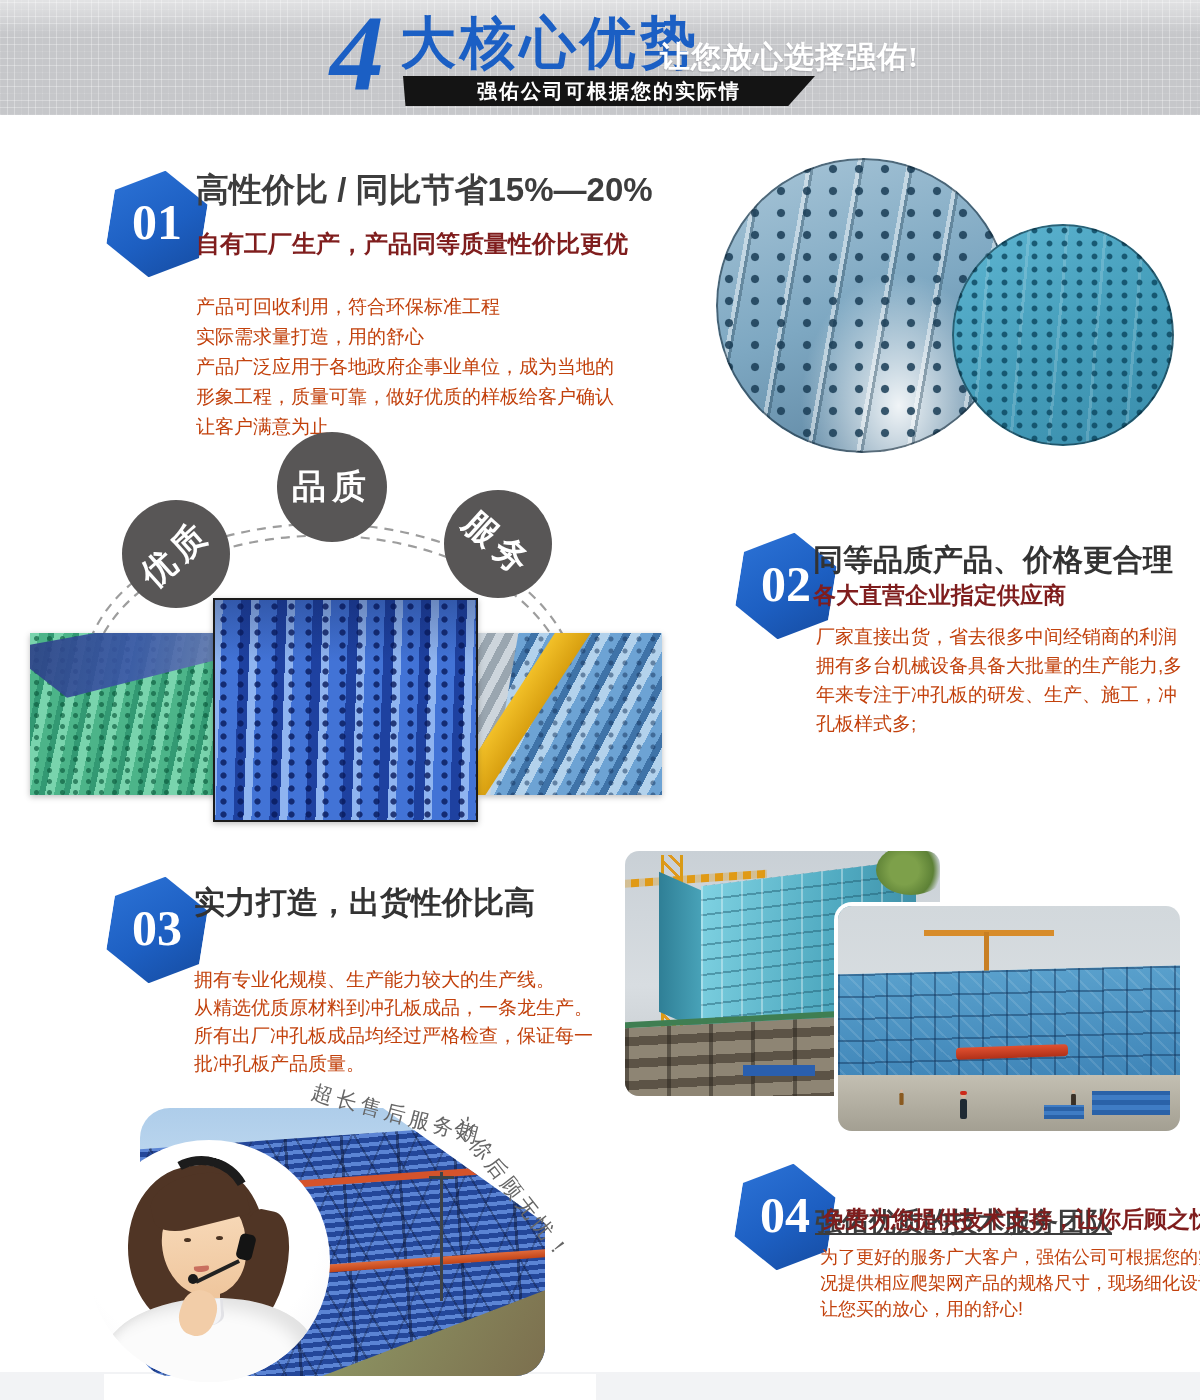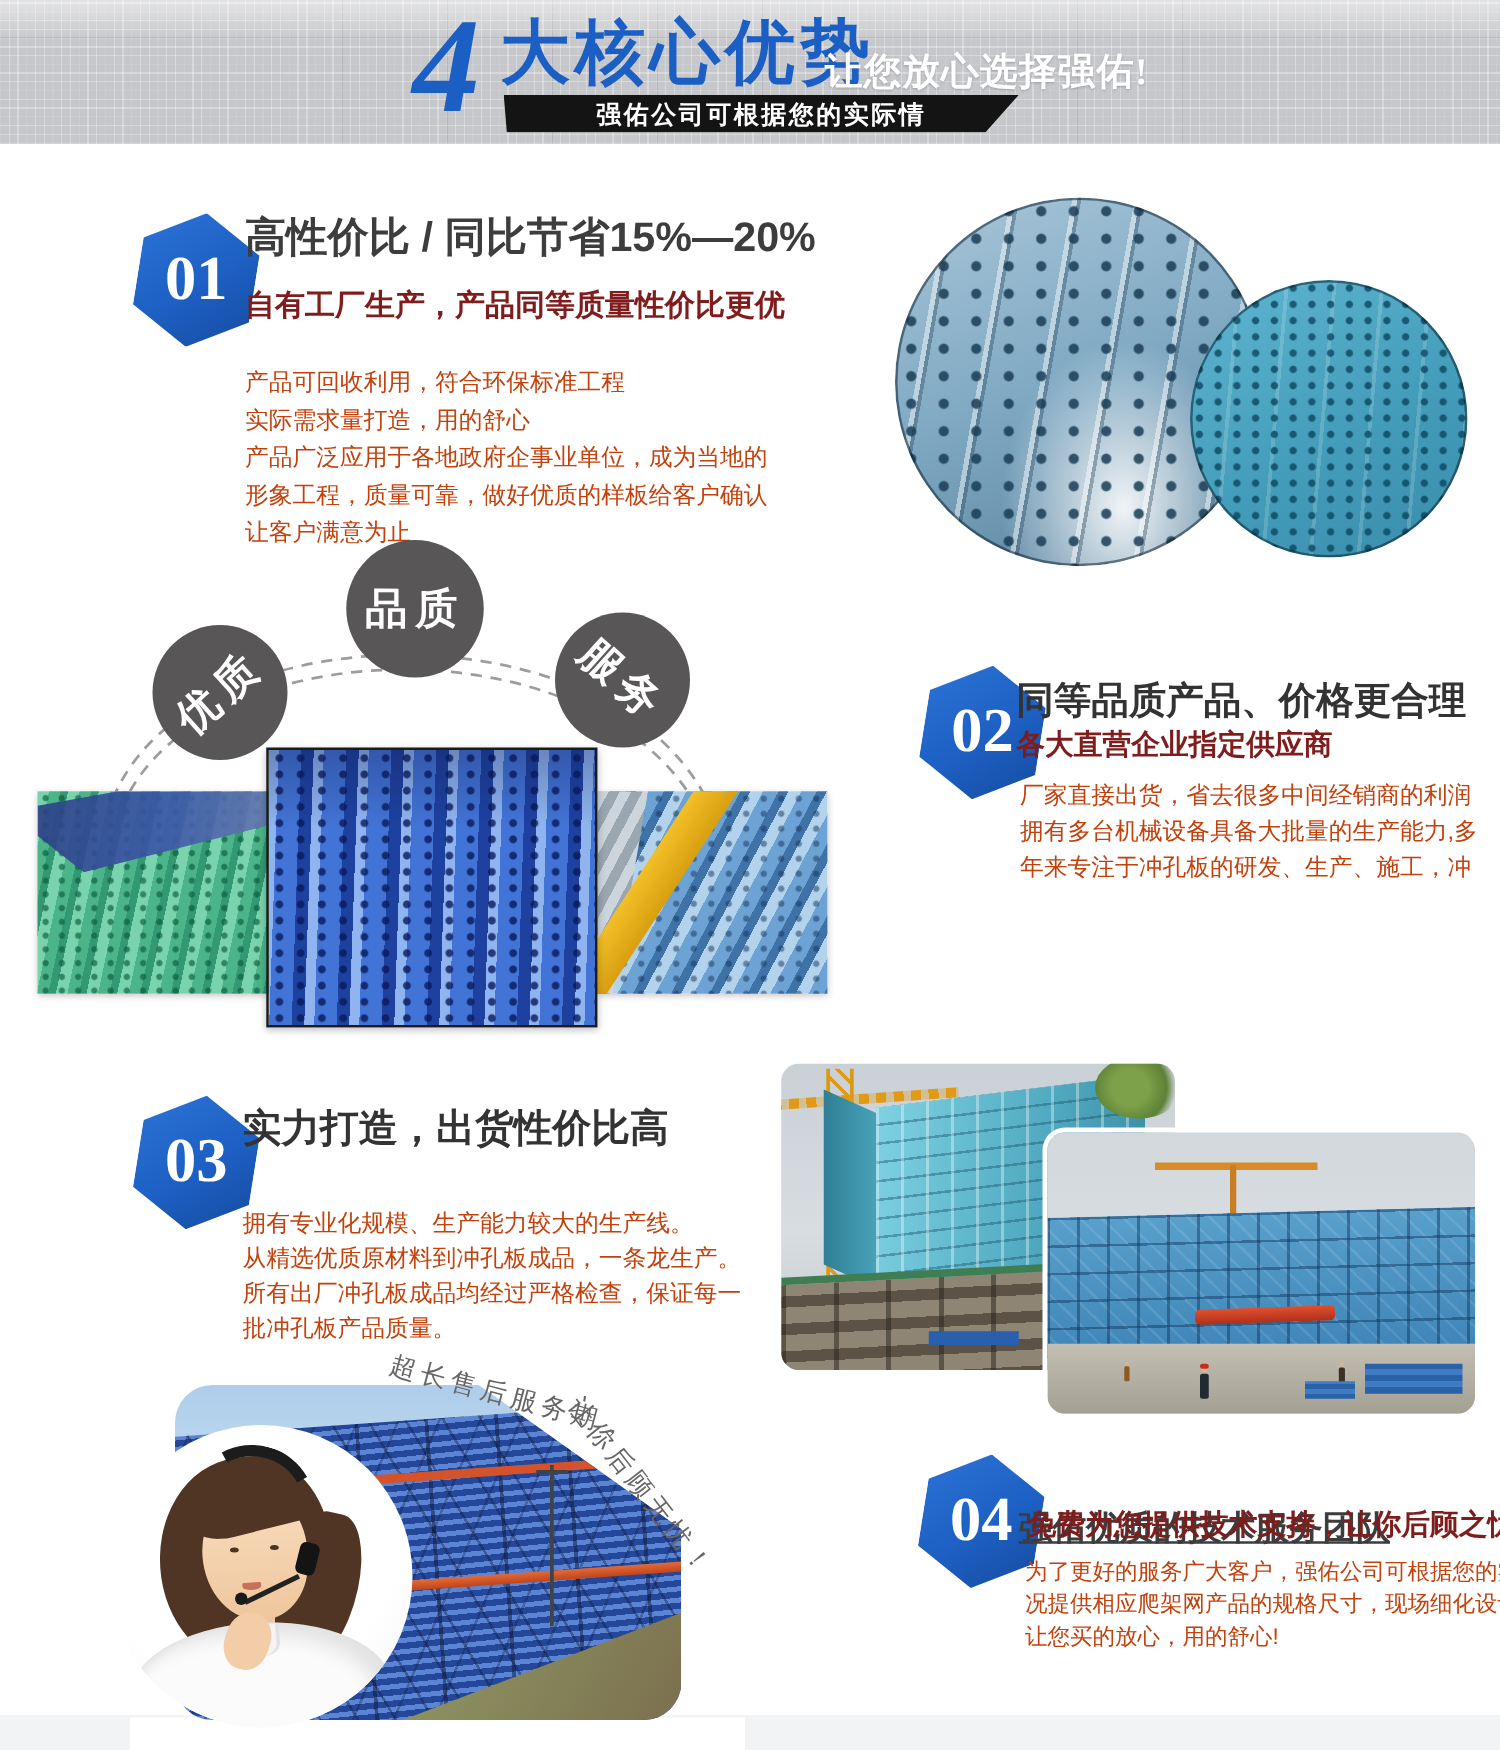--- a/index.html
+++ b/index.html
@@ -242,20 +242,21 @@
 
   <div class="abs hex" style="left:735px; top:532px;">
     <span>02</span>
   </div>
   <div class="abs sec-title serif-t" style="left:813px; top:540px; font-size:30px;text-align:center;">同等品质产品、价格更合理</div>
   <div class="abs sec-sub" style="left:813px; top:580px; font-size:23px;">各大直营企业指定供应商</div>
   <div class="abs sec-body" style="left:816px; top:622px; font-size:19px; line-height:29px;">
     <div>厂家直接出货，省去很多中间经销商的利润</div>
     <div>拥有多台机械设备具备大批量的生产能力,多</div>
     <div>年来专注于冲孔板的研发、生产、施工，冲</div>
+    <div>孔板样式多;</div>
   </div>
 
   <div class="abs hex" style="left:106px; top:876px;">
     <span>03</span>
   </div>
   <div class="abs sec-title serif-t" style="left:194px; top:882px; font-size:31px;">实力打造，出货性价比高</div>
   <div class="abs sec-body" style="left:194px; top:966px; font-size:19px; line-height:28px;">
     <div>拥有专业化规模、生产能力较大的生产线。</div>
     <div>从精选优质原材料到冲孔板成品，一条龙生产。</div>
     <div>所有出厂冲孔板成品均经过严格检查，保证每一</div>

